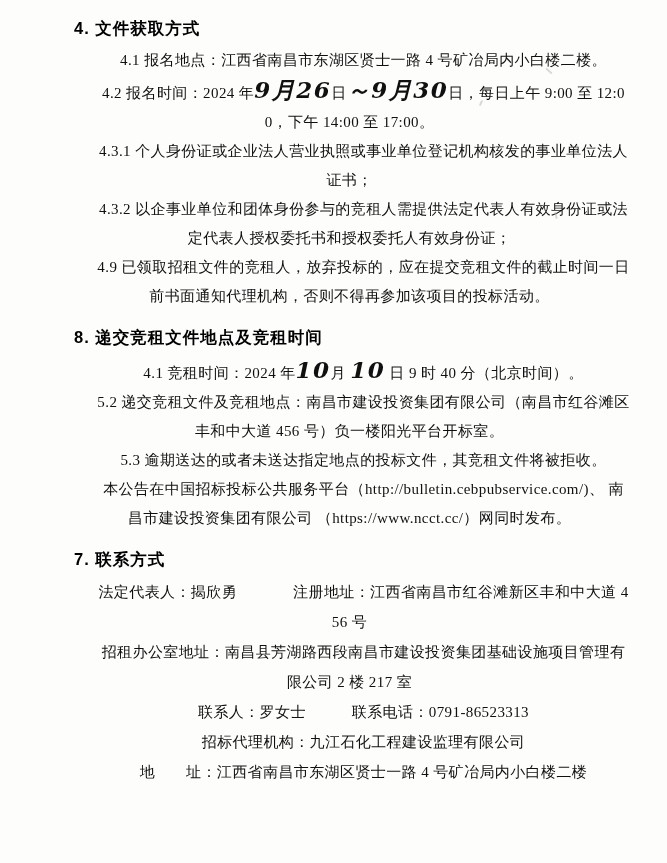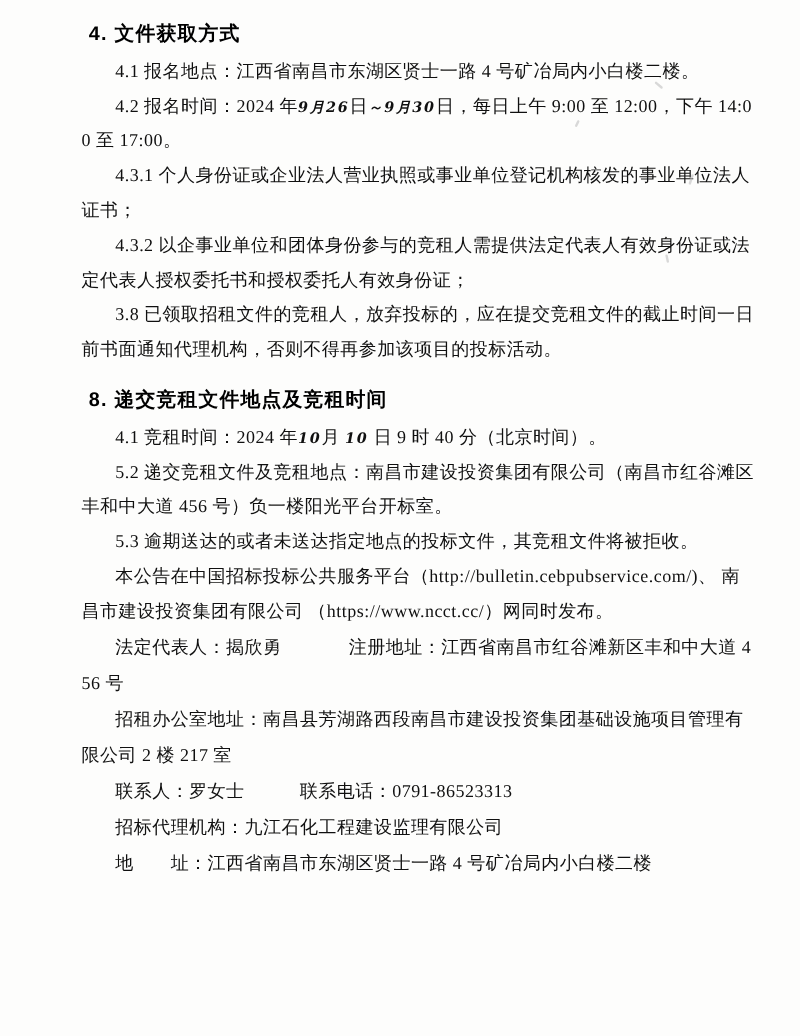--- a/index.html
+++ b/index.html
@@ -24,26 +24,27 @@
     letter-spacing: 1px;
   }
   .sec-first .heading { margin-top: 6px; }
   .para {
     font-size: 15px;
     line-height: 29px;
     margin: 0;
     text-indent: 28px;
     letter-spacing: 0.4px;
     word-break: break-all;
+    text-align: center;
   }
   .sec7 .para { line-height: 30px; }
   .hand {
     font-style: italic;
     font-weight: 600;
-    font-size: 12px;
+    font-size: 23px;
     letter-spacing: 1.5px;
     font-family: "DejaVu Serif", serif;
   }
   .gap-lg { margin-left: 56px; }
   .gap-md { margin-left: 46px; }
   .speck {
     position: absolute;
     background: #b9b9b9;
     opacity: 0.55;
     border-radius: 1px;
@@ -62,35 +63,36 @@
   <div class="speck speck2"></div>
   <div class="speck speck3"></div>
   <div class="speck speck4"></div>
 
   <section class="sec sec-first">
     <h2 class="heading">4. 文件获取方式</h2>
     <p class="para">4.1 报名地点：江西省南昌市东湖区贤士一路 4 号矿冶局内小白楼二楼。</p>
     <p class="para"><span>4.2 报名时间：2024 年</span><span class="hand">9月26</span><span>日</span><span class="hand">～9月30</span><span>日，每日上午 9:00 至 12:00，下午 14:00 至 17:00。</span></p>
     <p class="para">4.3.1 个人身份证或企业法人营业执照或事业单位登记机构核发的事业单位法人证书；</p>
     <p class="para">4.3.2 以企事业单位和团体身份参与的竞租人需提供法定代表人有效身份证或法定代表人授权委托书和授权委托人有效身份证；</p>
-    <p class="para">3.8 已领取招租文件的竞租人，放弃投标的，应在提交竞租文件的截止时间一日前书面通知代理机构，否则不得再参加该项目的投标活动。</p>
+    <p class="para">4.9 已领取招租文件的竞租人，放弃投标的，应在提交竞租文件的截止时间一日前书面通知代理机构，否则不得再参加该项目的投标活动。</p>
   </section>
 
   <section class="sec">
     <h2 class="heading">8. 递交竞租文件地点及竞租时间</h2>
     <p class="para"><span>4.1 竞租时间：2024 年</span><span class="hand">10</span><span>月 </span><span class="hand">10</span><span> 日 9 时 40 分（北京时间）。</span></p>
     <p class="para">5.2 递交竞租文件及竞租地点：南昌市建设投资集团有限公司（南昌市红谷滩区丰和中大道 456 号）负一楼阳光平台开标室。</p>
     <p class="para">5.3 逾期送达的或者未送达指定地点的投标文件，其竞租文件将被拒收。</p>
   </section>
 
   <section class="sec">
     <p class="para">本公告在中国招标投标公共服务平台（http://bulletin.cebpubservice.com/)、 南昌市建设投资集团有限公司 （https://www.ncct.cc/）网同时发布。</p>
   </section>
 
   <section class="sec sec7">
+    <h2 class="heading">7. 联系方式</h2>
     <p class="para"><span>法定代表人：揭欣勇</span><span class="gap-lg">注册地址：江西省南昌市红谷滩新区丰和中大道 456 号</span></p>
     <p class="para">招租办公室地址：南昌县芳湖路西段南昌市建设投资集团基础设施项目管理有限公司 2 楼 217 室</p>
     <p class="para"><span>联系人：罗女士</span><span class="gap-md">联系电话：0791-86523313</span></p>
     <p class="para">招标代理机构：九江石化工程建设监理有限公司</p>
     <p class="para">地　　址：江西省南昌市东湖区贤士一路 4 号矿冶局内小白楼二楼</p>
 
   </section>
 
 </div>
 

